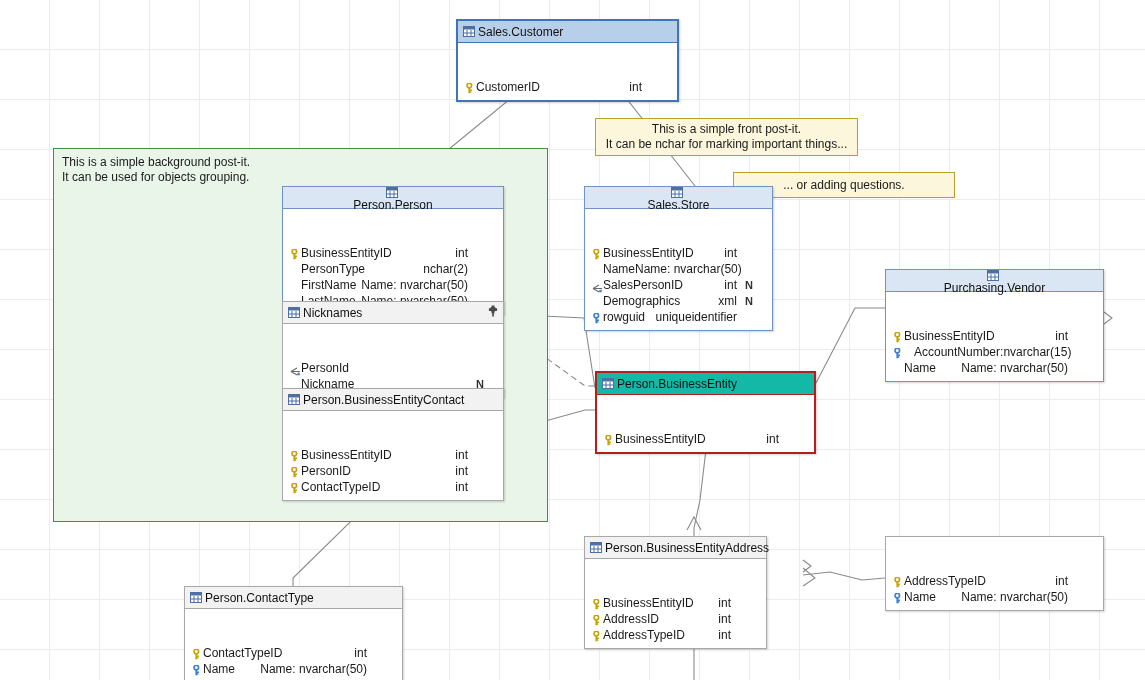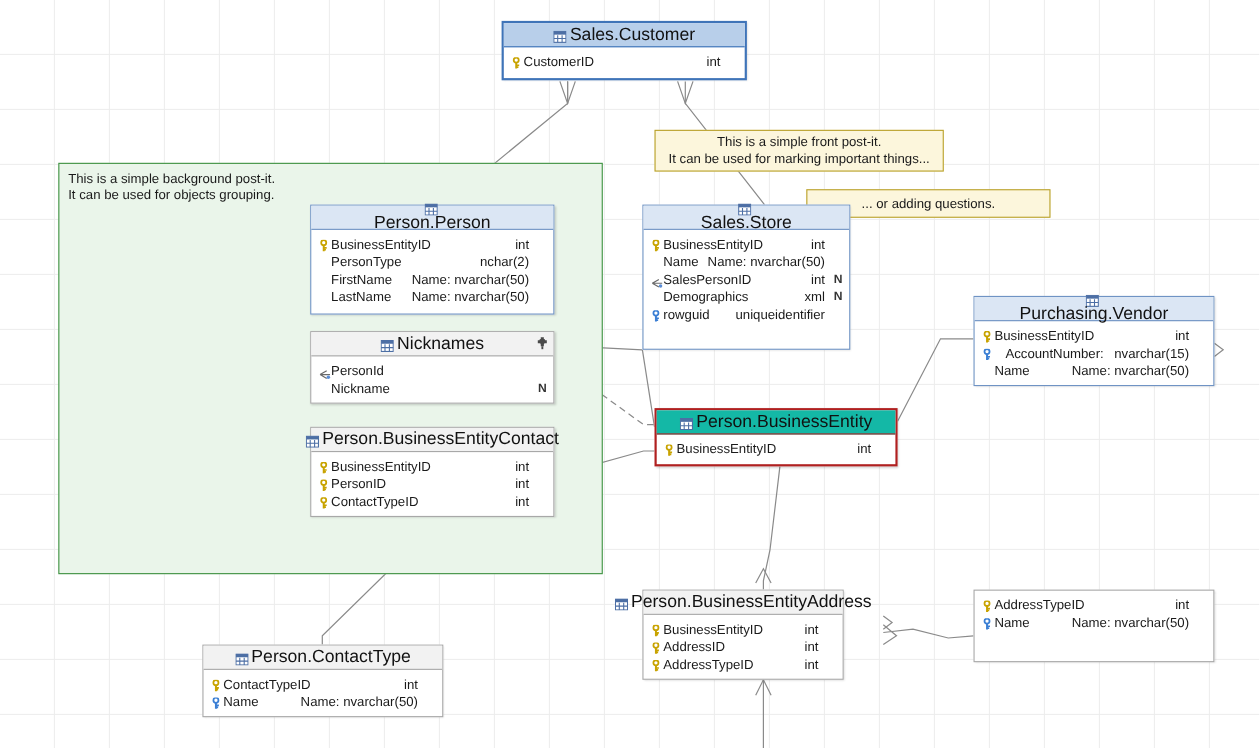--- a/index.html
+++ b/index.html
@@ -67,30 +67,30 @@
     background: #ffffff;
     border: 1px solid #6f93c4;
     box-shadow: 1px 1px 2px rgba(0,0,0,0.18);
   }
   .tbl .hdr {
     box-sizing: border-box;
     height: 22px;
     display: flex;
     align-items: center;
     padding: 0 5px;
-    font-size: 16px;
+    font-size: 12px;
     color: #111;
     border-bottom: 1px solid #6f93c4;
     background: #dbe6f4;
     position: relative;
-    justify-content: center;
   }
   .tbl .hdr .ttl { white-space: nowrap; }
   .tbl .body {
-    padding: 5px 0 5px 0;
+    padding: 5px 13px 5px 0;
+    margin-top: 31px;
   }
   .tbl .row {
     display: flex;
     align-items: center;
     height: 16px;
     line-height: 16px;
     padding: 0 6px 0 5px;
     font-size: 12px;
     white-space: nowrap;
   }
@@ -192,21 +192,21 @@
     </g>
   </svg>
 
   <div id="notes-layer">
       <div class="postit-bg" style="left: 53px; top: 148px; width: 495px; height: 374px; background: rgb(234, 245, 234); border-color: rgb(61, 145, 64);">
         <div class="note-text">This is a simple background post-it.
 It can be used for objects grouping.</div>
       </div>
       <div class="postit-front" style="left: 595px; top: 118px; width: 263px; height: 38px; background: rgb(252, 246, 220); border-color: rgb(184, 160, 41);">
         <div class="note-text">This is a simple front post-it.
-It can be used for marking important things...</div>
+It can be nchar for marking important things...</div>
       </div>
       <div class="postit-front" style="left: 733px; top: 172px; width: 222px; height: 26px; background: rgb(252, 246, 220); border-color: rgb(184, 160, 41);">
         <div class="note-text">... or adding questions.</div>
       </div>
     </div>
   <div id="tables-layer">
       <div class="tbl style-selected" style="left: 456px; top: 19px; width: 223px; min-height: 54px;">
         <div class="hdr">
           <span class="ic-table"><svg viewBox="0 0 12 11" width="12" height="11">
               <rect x="0.5" y="0.5" width="11" height="10" fill="#ffffff" stroke="#4d6fa5"></rect>

